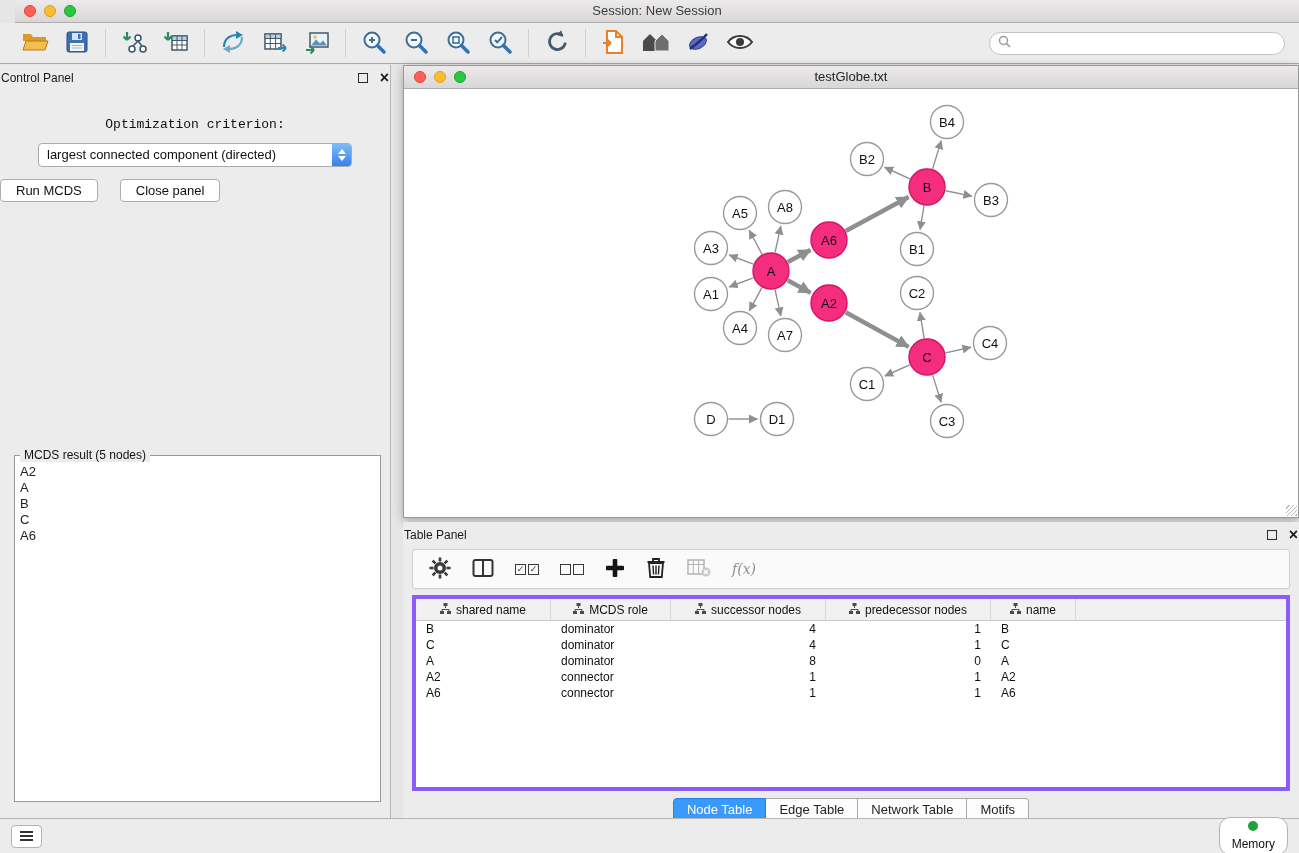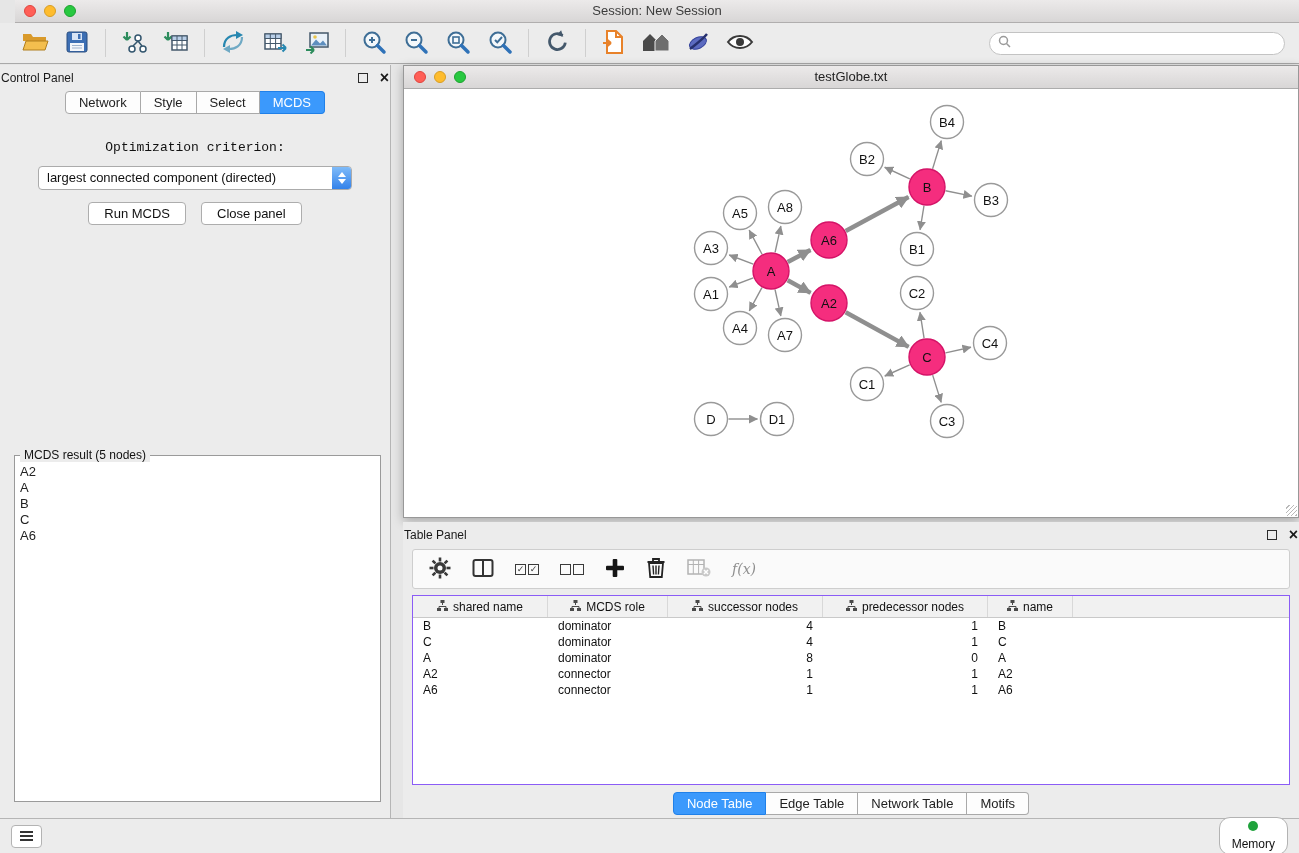--- a/index.html
+++ b/index.html
@@ -38,21 +38,21 @@
   .seg-tab:first-child{border-left:1px solid #A9A9A9;border-radius:4px 0 0 4px;}
   .seg-tab:last-child{border-radius:0 4px 4px 0;}
   .seg-tab.active{background:#3B99FC;border-color:#2080E8;color:#fff;}
   .opt-label{text-align:center;margin-top:26px;font-size:13px;color:#111;font-family:Liberation Mono, monospace;}
   .combo{margin:11px auto 0;width:314px;height:24px;background:#fff;border:1px solid #ABABAB;border-radius:4px;
     position:relative;box-sizing:border-box;line-height:22px;padding-left:8px;font-size:13px;color:#111;}
   .combo .stepper{position:absolute;right:0;top:0;bottom:0;width:19px;border-radius:0 3px 3px 0;
     background:linear-gradient(#7FBBF9,#3382EA);display:flex;flex-direction:column;justify-content:center;align-items:center;gap:2px;}
   .tri-up{width:0;height:0;border-left:4px solid transparent;border-right:4px solid transparent;border-bottom:5px solid #fff;}
   .tri-down{width:0;height:0;border-left:4px solid transparent;border-right:4px solid transparent;border-top:5px solid #fff;}
-  .btn-row{display:flex;justify-content:center;gap:15px;margin-top:12px;}
+  .btn-row{display:flex;justify-content:flex-start;gap:22px;margin-top:12px;}
   .mac-btn{background:#fff;border:1px solid #ADADAD;border-radius:4px;padding:3px 15px;font-size:13px;color:#111;cursor:default;}
   .result-box{position:absolute;left:14px;right:9px;top:390px;bottom:16px;background:#fff;border:1px solid #9A9A9A;}
   .result-legend{position:absolute;top:-8px;left:5px;background:#ECECEC;padding:0 4px;font-size:12px;color:#111;}
   .result-list{padding:8px 2px 0 5px;font-size:13px;}
   .result-item{line-height:16px;}
   
   .network-window{position:absolute;left:403px;top:65px;width:896px;height:453px;background:#fff;
     border:1px solid #989898;box-sizing:border-box;box-shadow:0 3px 10px rgba(0,0,0,.28);}
   .nw-titlebar{height:22px;background:linear-gradient(#ECEAEA,#D8D6D6);border-bottom:1px solid #ACACAC;position:relative;}
   .nw-titlebar .lights{left:10px;top:5px;}
@@ -60,21 +60,21 @@
   .nw-canvas{position:absolute;top:23px;left:0;right:0;bottom:0;background:#fff;}
   .nw-grip{position:absolute;right:1px;bottom:1px;width:11px;height:11px;
     background:repeating-linear-gradient(135deg,#fff 0 2px,#B9B9B9 2px 3px);}
   
   .table-panel{position:absolute;left:403px;top:522px;right:0;bottom:35px;background:#ECECEC;box-sizing:border-box;}
   .tp-toolbar{margin:1px 9px 0;height:40px;background:#FAFAFA;border:1px solid #CECECE;border-radius:3px;
     display:flex;align-items:center;gap:21px;padding:0 16px;box-sizing:border-box;}
   .cb-pair{display:flex;gap:2px;}
   .cb{width:9px;height:9px;border:1.5px solid #3a3a3a;font-size:9px;line-height:8px;text-align:center;color:#3a3a3a;font-weight:bold;}
   .fx{font-family:"DejaVu Serif","Liberation Serif",serif;font-style:italic;font-size:14px;color:#8E8E8E;}
-  .table-box{margin:6px 9px 0;height:188px;background:#fff;border:1px solid #8b5cf6;overflow:hidden;}
+  .table-box{margin:6px 9px 0;height:188px;background:#fff;border:4px solid #8b5cf6;overflow:hidden;}
   .thead,.trow{display:grid;grid-template-columns:135px 120px 155px 165px 85px 1fr;}
   .thead{height:21px;background:#F1F1F1;border-bottom:1px solid #C9C9C9;}
   .th{display:flex;align-items:center;justify-content:center;gap:5px;font-size:12px;color:#111;
     border-right:1px solid #D8D8D8;overflow:hidden;white-space:nowrap;}
   .th-fill{border-right:none;}
   .trow{height:16px;font-size:12px;color:#111;}
   .td{padding:0 10px;line-height:16px;white-space:nowrap;overflow:hidden;}
   .td.right{text-align:right;}
   .tp-tabs{display:flex;justify-content:center;margin-top:7px;}
   
@@ -231,26 +231,20 @@
 </div>
 
 <div class="control-panel">
   <div class="panel-header">
     <span>Control Panel</span>
     <span class="win-btns">
       <span class="float-icon"></span>
       <span class="close-x">×</span>
     </span>
   </div>
-  <div class="seg-tabs">
-      <div class="seg-tab">Network</div>
-      <div class="seg-tab">Style</div>
-      <div class="seg-tab">Select</div>
-      <div class="seg-tab active">MCDS</div>
-    </div>
   <div class="opt-label">Optimization criterion:</div>
   <div class="combo">
     <span>largest connected component (directed)</span>
     <span class="stepper">
         <span class="tri-up"></span>
         <span class="tri-down"></span>
       </span>
   </div>
   <div class="btn-row">
     <button class="mac-btn">Run MCDS</button>

